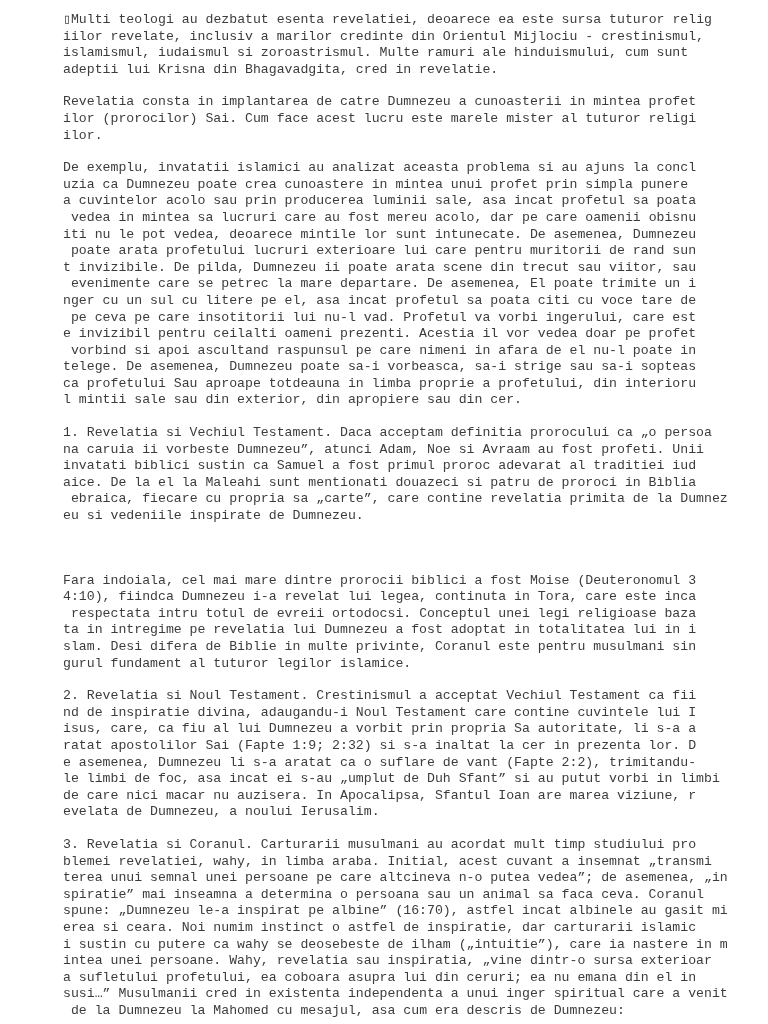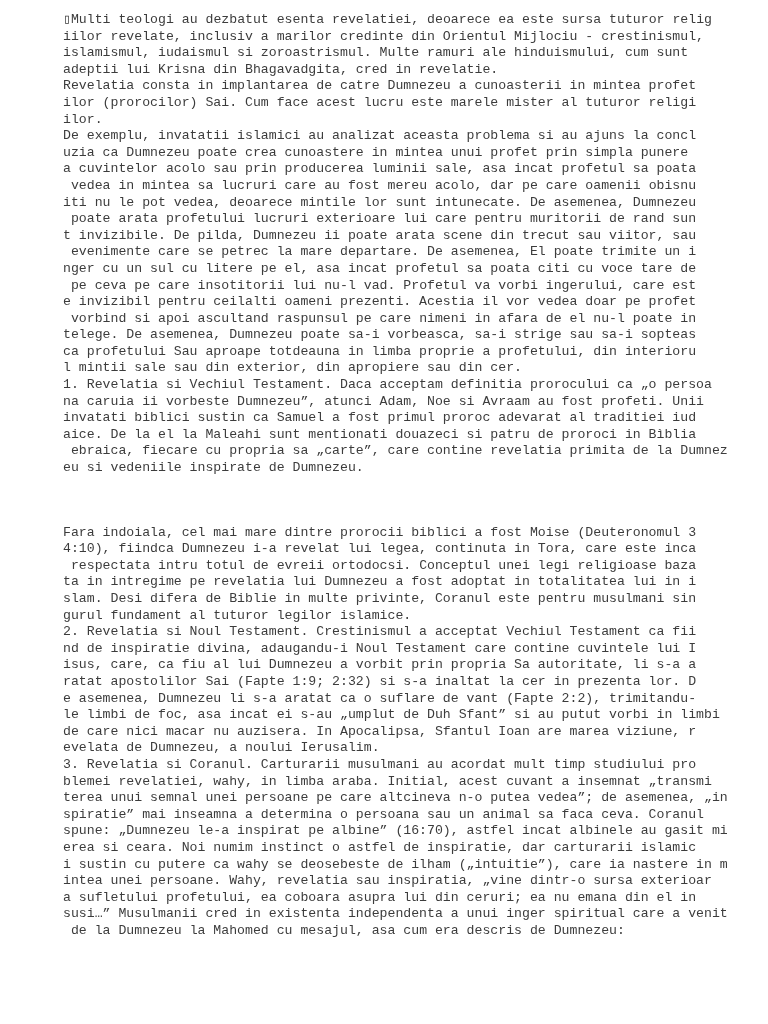--- a/index.html
+++ b/index.html
@@ -20,20 +20,21 @@
     margin: 0 0 0 0;
     padding: 0;
     font-family: "Liberation Mono", "DejaVu Sans Mono", monospace;
     font-size: 13.2px;
     line-height: 16.6px;
     color: #3c3c3c;
     white-space: pre-wrap;
     width: 700px;
   }
   .para + .para {
+    margin-top: 16px;
   }
   .para.gap-extra {
     margin-top: 48px;
   }
 </style>
 </head>
 <body>
 
 <div class="page">
   <p class="para">▯Multi teologi au dezbatut esenta revelatiei, deoarece ea este sursa tuturor relig

